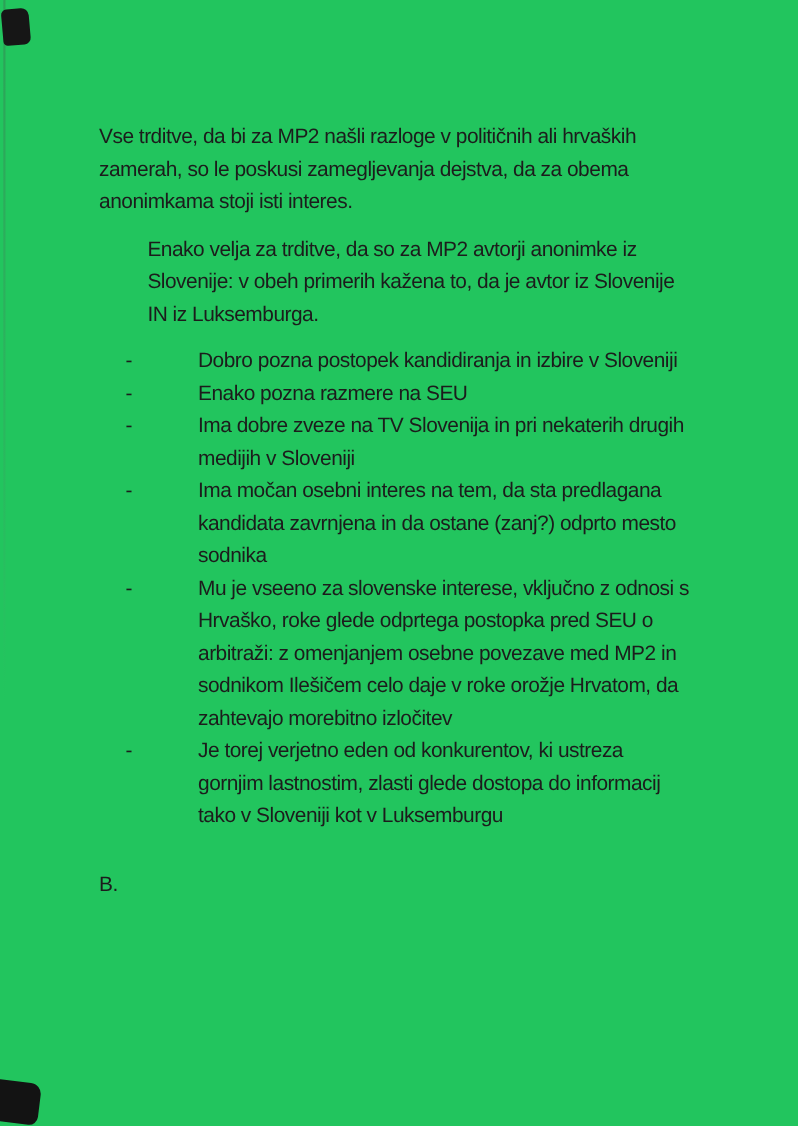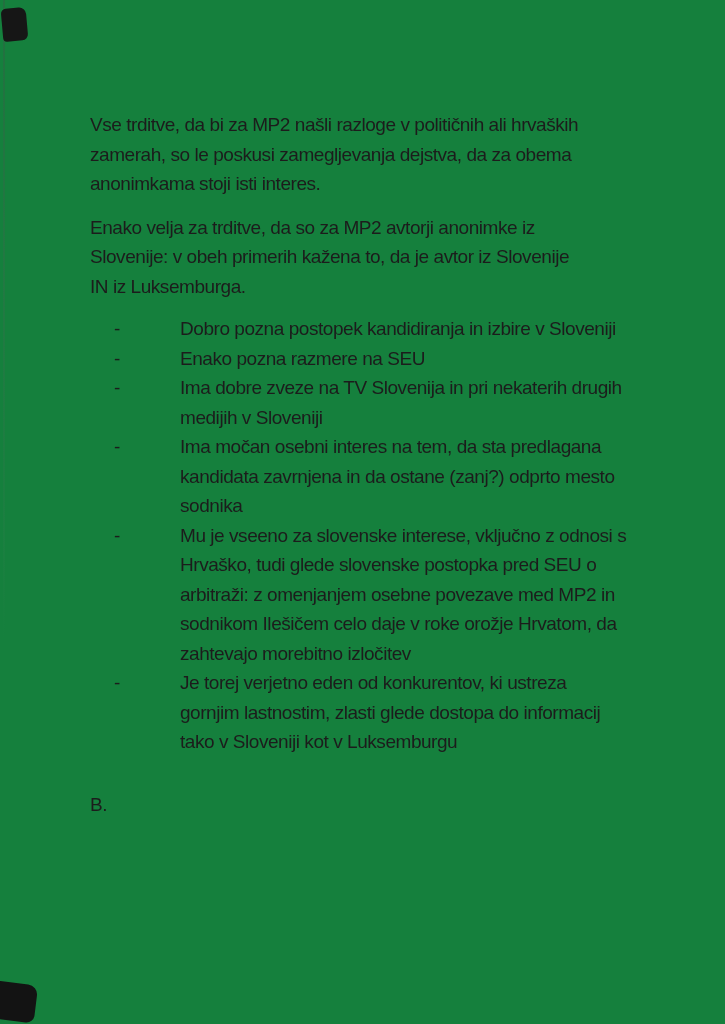--- a/index.html
+++ b/index.html
@@ -11,21 +11,21 @@
     height: 1024px;
     background: #fdfdfc;
     position: relative;
     overflow: hidden;
     font-family: "Liberation Sans", sans-serif;
     color: #1c1c1c;
   }
   .sheet {
     position: absolute;
     inset: 0;
-    background: #15803d;
+    background: #22c55e;
   }
   
   .edge-line {
     position: absolute;
     left: 3px;
     top: 0;
     width: 2px;
     height: 640px;
     background: linear-gradient(to bottom,
       rgba(70,70,70,0.28) 0%,
@@ -62,20 +62,21 @@
     font-size: 19px;
     line-height: 29.5px;
     letter-spacing: -0.45px;
   }
   .para {
     white-space: pre-line;
     margin: 0;
   }
   .para + .para {
     margin-top: 14px;
+    margin-left: 44px;
   }
   .heading {
     margin-top: 42px;
     white-space: nowrap;
   }
   .heading .u {
     text-decoration: underline;
     text-underline-offset: 3px;
     text-decoration-thickness: 1.5px;
   }
@@ -138,21 +139,21 @@
       </li>
       <li>
         <span class="dash">-</span>
         <span class="btext">Ima močan osebni interes na tem, da sta predlagana
 kandidata zavrnjena in da ostane (zanj?) odprto mesto
 sodnika</span>
       </li>
       <li>
         <span class="dash">-</span>
         <span class="btext">Mu je vseeno za slovenske interese, vključno z odnosi s
-Hrvaško, tudi glede slovenske postopka pred SEU o
+Hrvaško, roke glede odprtega postopka pred SEU o
 arbitraži: z omenjanjem osebne povezave med MP2 in
 sodnikom Ilešičem celo daje v roke orožje Hrvatom, da
 zahtevajo morebitno izločitev</span>
       </li>
       <li>
         <span class="dash">-</span>
         <span class="btext">Je torej verjetno eden od konkurentov, ki ustreza
 gornjim lastnostim, zlasti glede dostopa do informacij
 tako v Sloveniji kot v Luksemburgu</span>
       </li>

